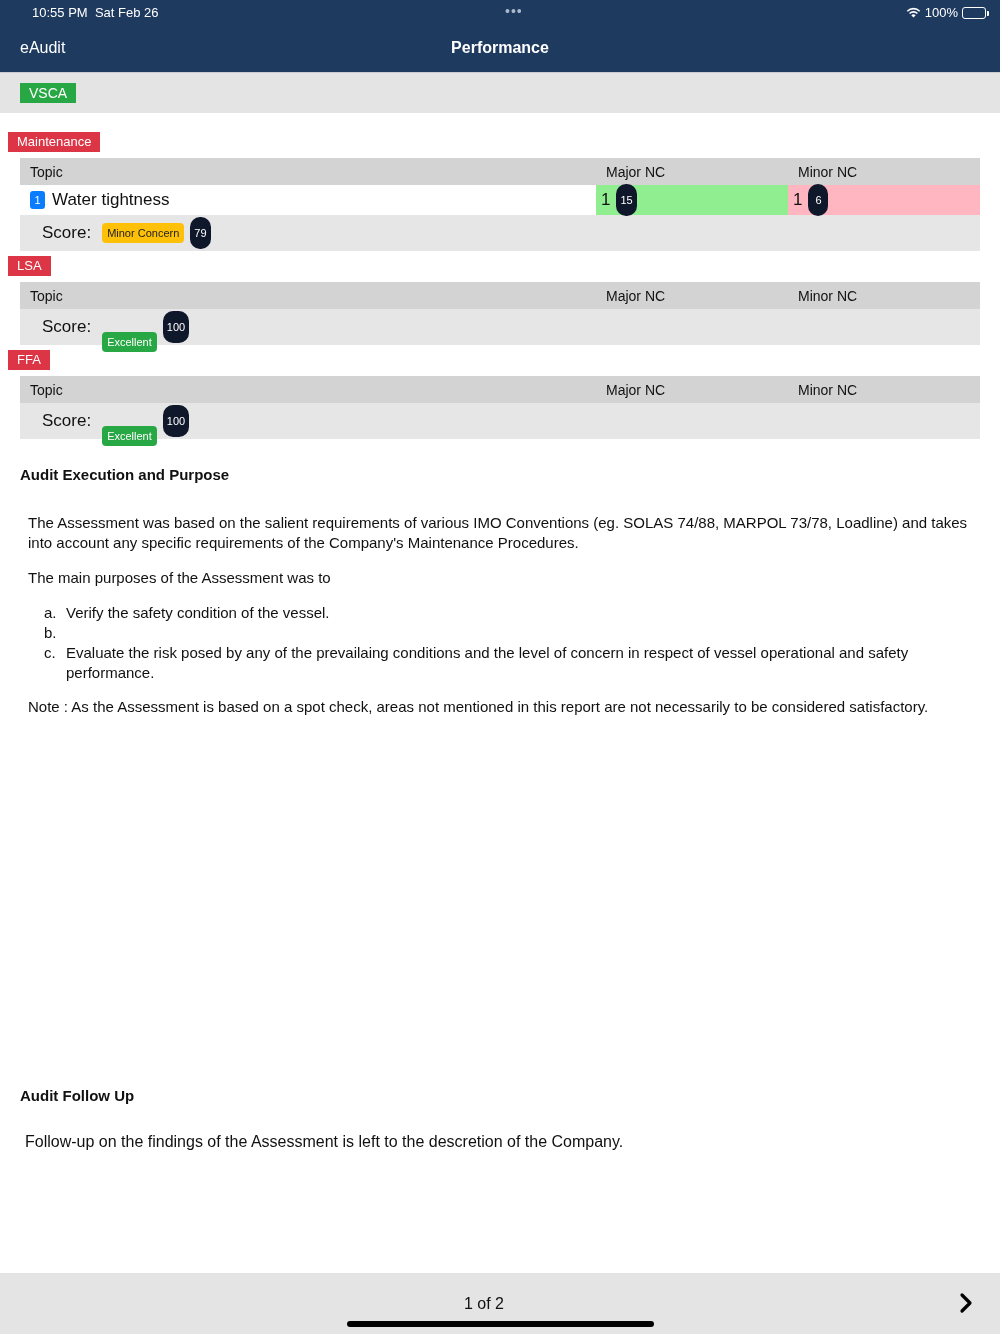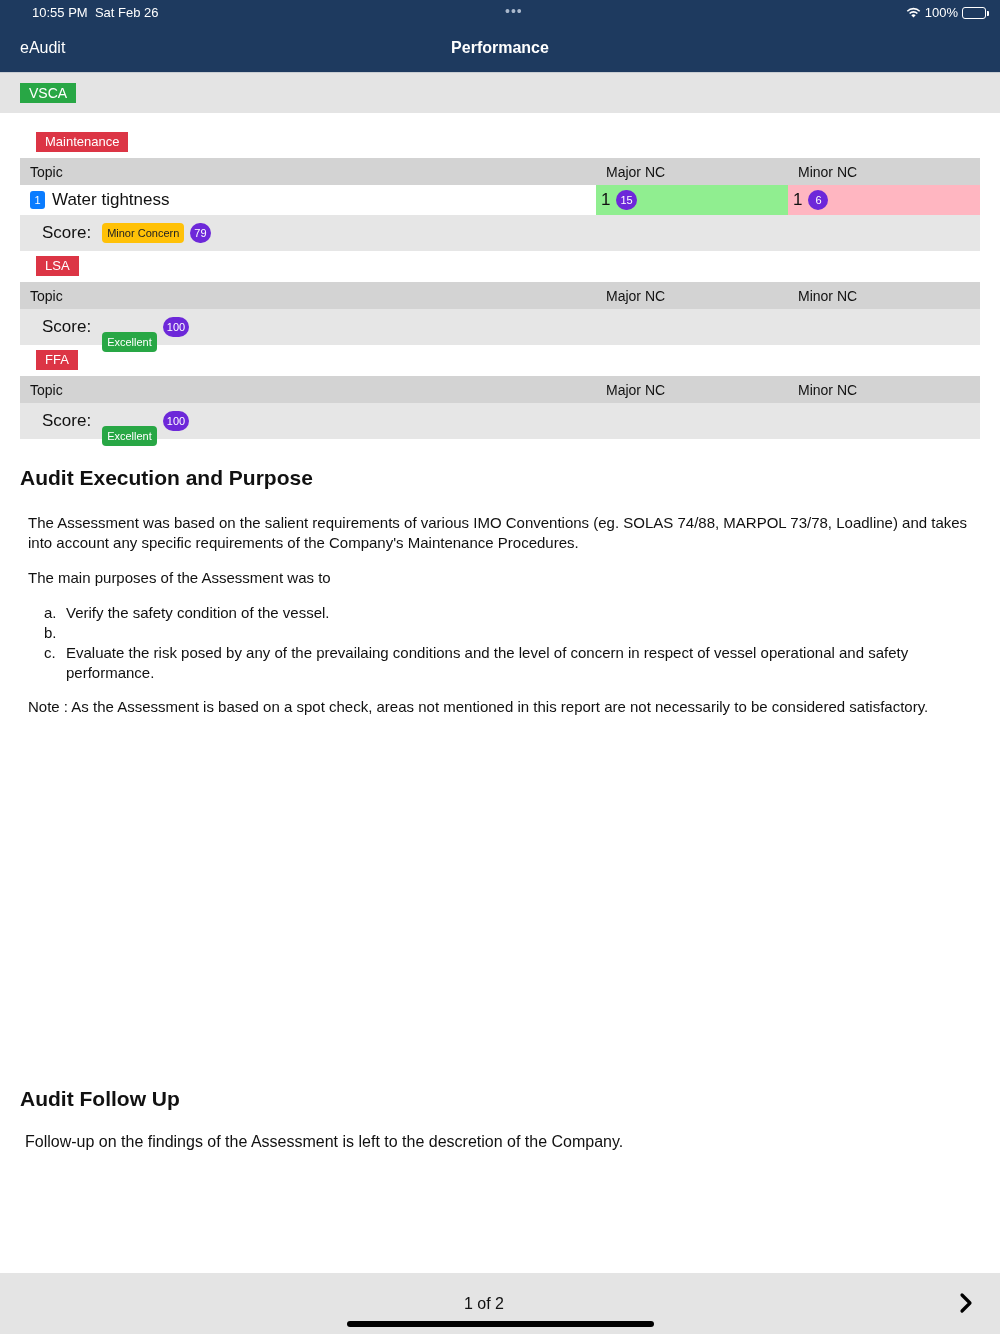--- a/index.html
+++ b/index.html
@@ -19,40 +19,40 @@
   .nav-title { position: absolute; left: 0; right: 0; top: 39px; text-align: center; font-size: 16px; font-weight: 600; }
 
   
   .vsca-band { position: absolute; left: 0; top: 72px; width: 1000px; height: 41px; background: #e4e4e4; border-top: 1px solid #c9cdd2; }
   .pill { display: inline-block; color: #fff; font-size: 13px; line-height: 20px; padding: 0 9px; border-radius: 0; }
   .pill-green { background: #28a745; }
   .pill-red { background: #dc3545; }
   .vsca-band .pill { position: absolute; left: 20px; top: 10px; font-size: 14px; }
 
   
-  .section-tag { position: absolute; left: 36px; }
+  .section-tag { position: absolute; left: 8px; }
   .table { position: absolute; left: 20px; width: 960px; }
   .thead { height: 27px; background: #d3d3d3; display: flex; font-size: 14px; align-items: center; }
   .th-topic { width: 576px; padding-left: 10px; }
   .th-major { width: 192px; padding-left: 10px; }
   .th-minor { width: 192px; padding-left: 10px; }
   .trow { height: 30px; display: flex; background: #fff; }
   .td-topic { width: 576px; padding-left: 10px; display: flex; align-items: center; font-size: 17px; }
   .td-major { width: 192px; background: #90ee90; display: flex; align-items: center; padding-left: 5px; font-size: 17px; }
   .td-minor { width: 192px; background: #ffb6c1; display: flex; align-items: center; padding-left: 5px; font-size: 17px; }
   .num-badge { display: inline-block; background: #0a7cff; color: #fff; font-size: 11px; width: 15px; height: 18px; line-height: 18px; text-align: center; border-radius: 3px; margin-right: 7px; }
-  .black-circle { display: inline-flex; align-items: center; justify-content: center; background: #6d28d9; color: #fff; font-size: 11px; min-width: 20px; height: 20px; border-radius: 10px; padding: 0 4px; margin-left: 6px; }
+  .black-circle { display: inline-flex; align-items: center; justify-content: center; background: #0f172a; color: #fff; font-size: 11px; min-width: 20px; height: 32px; border-radius: 10px; padding: 0 4px; margin-left: 6px; }
   .score-row { height: 36px; background: #e6e6e6; display: flex; align-items: center; padding-left: 10px; font-size: 17px; }
   .score-label { margin-right: 11px; margin-left: 12px; }
   .score-pill { display: inline-block; font-size: 11px; line-height: 20px; padding: 0 5px; border-radius: 4px; }
   .score-yellow { background: #ffc107; color: #222; }
   .score-green { background: #28a745; color: #fff; margin-top: 29px; }
 
   
-  .h-section { position: absolute; left: 20px; font-size: 21px; font-weight: 600; }
+  .h-section { position: absolute; left: 20px; font-size: 15px; font-weight: 600; }
   .para { position: absolute; left: 28px; width: 950px; font-size: 15px; line-height: 20px; color: #111; }
   .list { position: absolute; left: 44px; width: 920px; font-size: 15px; line-height: 20px; }
   .list-item { display: flex; }
   .list-marker { width: 22px; flex: none; }
 
   
   .bottom-bar { position: absolute; left: 0; top: 1273px; width: 1000px; height: 61px; background: #e4e4e4; }
   .page-indicator { position: absolute; left: 0; right: 32px; top: 22px; text-align: center; font-size: 16px; }
   .next-btn { position: absolute; right: 22px; top: 18px; width: 24px; height: 24px; }
   .home-indicator { position: absolute; left: 347px; top: 48px; width: 307px; height: 6px; background: #000; border-radius: 3px; }

